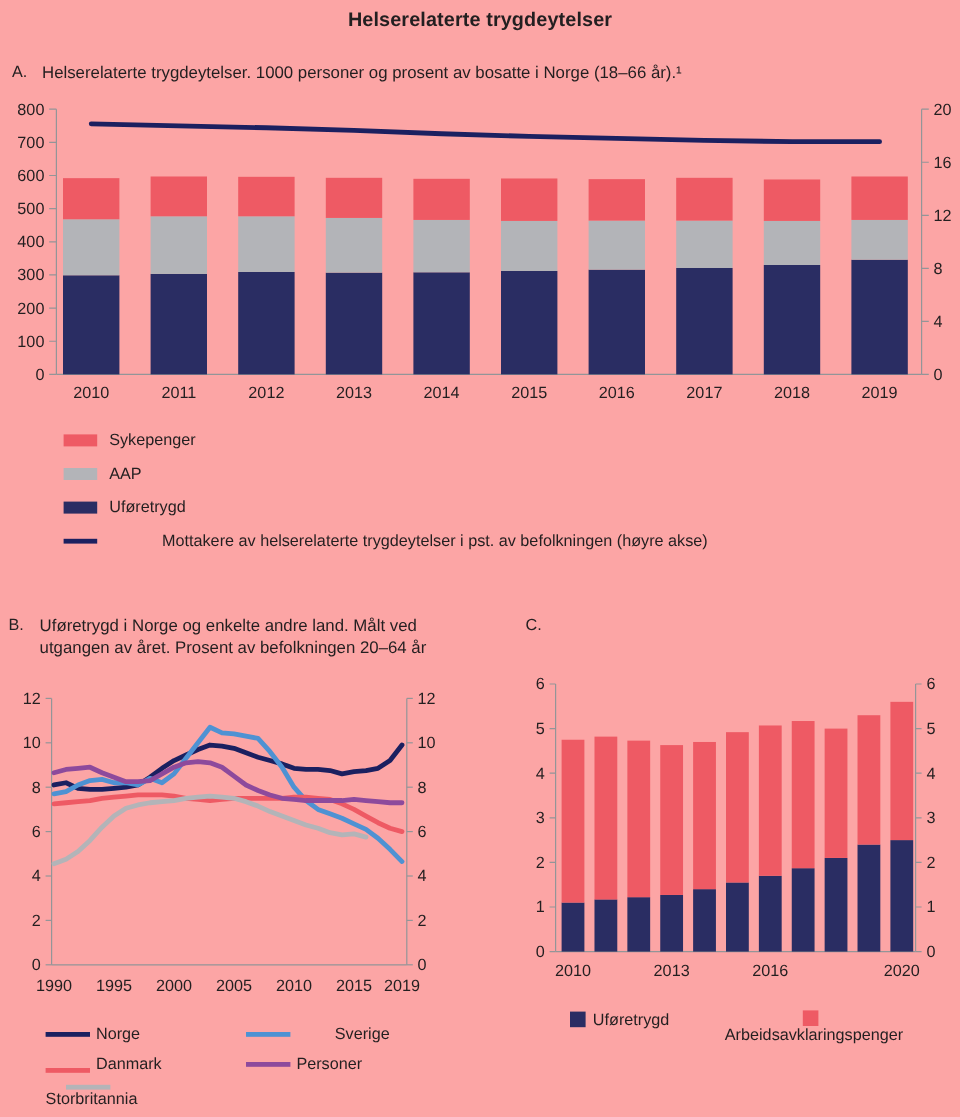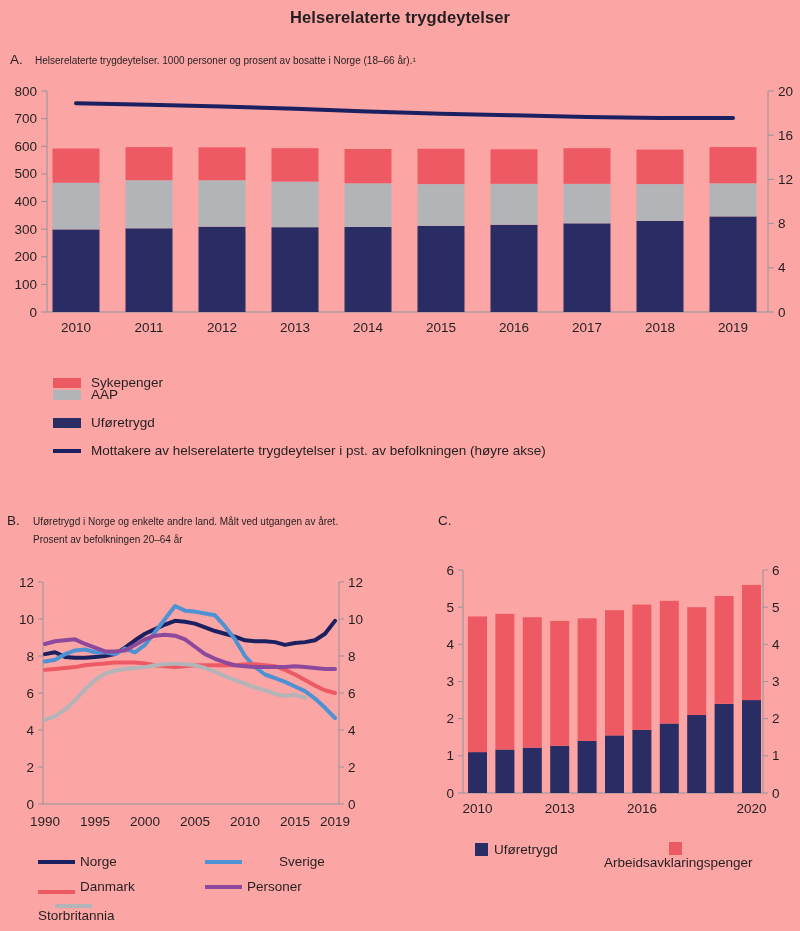--- a/index.html
+++ b/index.html
@@ -1,20 +1,20 @@
 <!DOCTYPE html>
 <html><head>
 <meta charset="utf-8">
 <style>
   html,body{margin:0;padding:0;background:#ffffff;}
   body{width:800px;height:931px;position:relative;font-family:"Liberation Sans","DejaVu Sans",sans-serif;color:#231f20;}
   .page{position:absolute;inset:0;width:800px;height:931px;background:#fca5a5;overflow:hidden;}
   .main-title{position:absolute;top:8px;left:0;width:800px;text-align:center;font-size:16.5px;font-weight:700;letter-spacing:.1px;}
   .panel-label{position:absolute;font-size:13.5px;font-weight:400;}
-  .panel-title{position:absolute;font-size:10px;font-weight:400;line-height:17.5px;}
+  .panel-title{position:absolute;font-size:14px;font-weight:400;line-height:17.5px;}
   svg{position:absolute;}
   svg text{font-family:"Liberation Sans","DejaVu Sans",sans-serif;fill:#231f20;}
   .legend-item{position:absolute;display:flex;align-items:center;font-size:13.5px;white-space:nowrap;}
   .sw-rect{display:inline-block;width:28px;height:10px;margin-right:10px;flex:none;}
   .sw-line{display:inline-block;width:37px;height:4px;margin-right:5px;flex:none;}
   .sw-square{display:inline-block;width:13px;height:13px;margin-right:6px;flex:none;}
 </style>
 </head>
 <body>
 
@@ -99,33 +99,33 @@
       <text x="295" y="252" text-anchor="middle" font-size="13.5" fill="#231f20">2013</text>
       <text x="368" y="252" text-anchor="middle" font-size="13.5" fill="#231f20">2014</text>
       <text x="441" y="252" text-anchor="middle" font-size="13.5" fill="#231f20">2015</text>
       <text x="514" y="252" text-anchor="middle" font-size="13.5" fill="#231f20">2016</text>
       <text x="587" y="252" text-anchor="middle" font-size="13.5" fill="#231f20">2017</text>
       <text x="660" y="252" text-anchor="middle" font-size="13.5" fill="#231f20">2018</text>
       <text x="733" y="252" text-anchor="middle" font-size="13.5" fill="#231f20">2019</text>
       <polyline points="76,23.155 149,24.8125 222,26.47 295,28.680000000000007 368,31.442499999999995 441,33.6525 514,35.31 587,36.9675 660,38.07249999999999 733,38.07249999999999" fill="none" stroke="#1b2060" stroke-width="4" stroke-linecap="round" stroke-linejoin="round"></polyline>
     </svg>
 
-  <div class="legend-item" style="left:53px;top:375px;">
+  <div class="legend-item" style="left:53px;top:359px;">
     <span class="sw-rect" style="background: rgb(238, 90, 100);"></span>
     <span>Sykepenger</span>
   </div>
   <div class="legend-item" style="left:53px;top:387px;">
     <span class="sw-rect" style="background: rgb(179, 180, 184);"></span>
     <span>AAP</span>
   </div>
   <div class="legend-item" style="left:53px;top:415px;">
     <span class="sw-rect" style="background: rgb(42, 45, 99);"></span>
     <span>Uføretrygd</span>
   </div>
-  <div class="legend-item" style="left:53px;top:443px;">
+  <div class="legend-item" style="left:53px;top:443px;gap:44px;">
     <span class="sw-line" style="width: 28px; margin-right: 10px; background: rgb(27, 32, 96);"></span>
     <span>Mottakere av helserelaterte trygdeytelser i pst. av befolkningen (høyre akse)</span>
   </div>
 
   <div class="panel-label" style="left:7px;top:513px;">B.</div>
   <div class="panel-title" style="left:33px;top:513px;width:325px;">Uføretrygd i Norge og enkelte andre land. Målt ved utgangen av året. Prosent av befolkningen 20–64 år</div>
 
   <svg id="chart-b" width="400" height="275" style="left:0;top:560px;">
       <g>
         <line x1="43" y1="22" x2="43" y2="244" stroke="#939598"></line>

